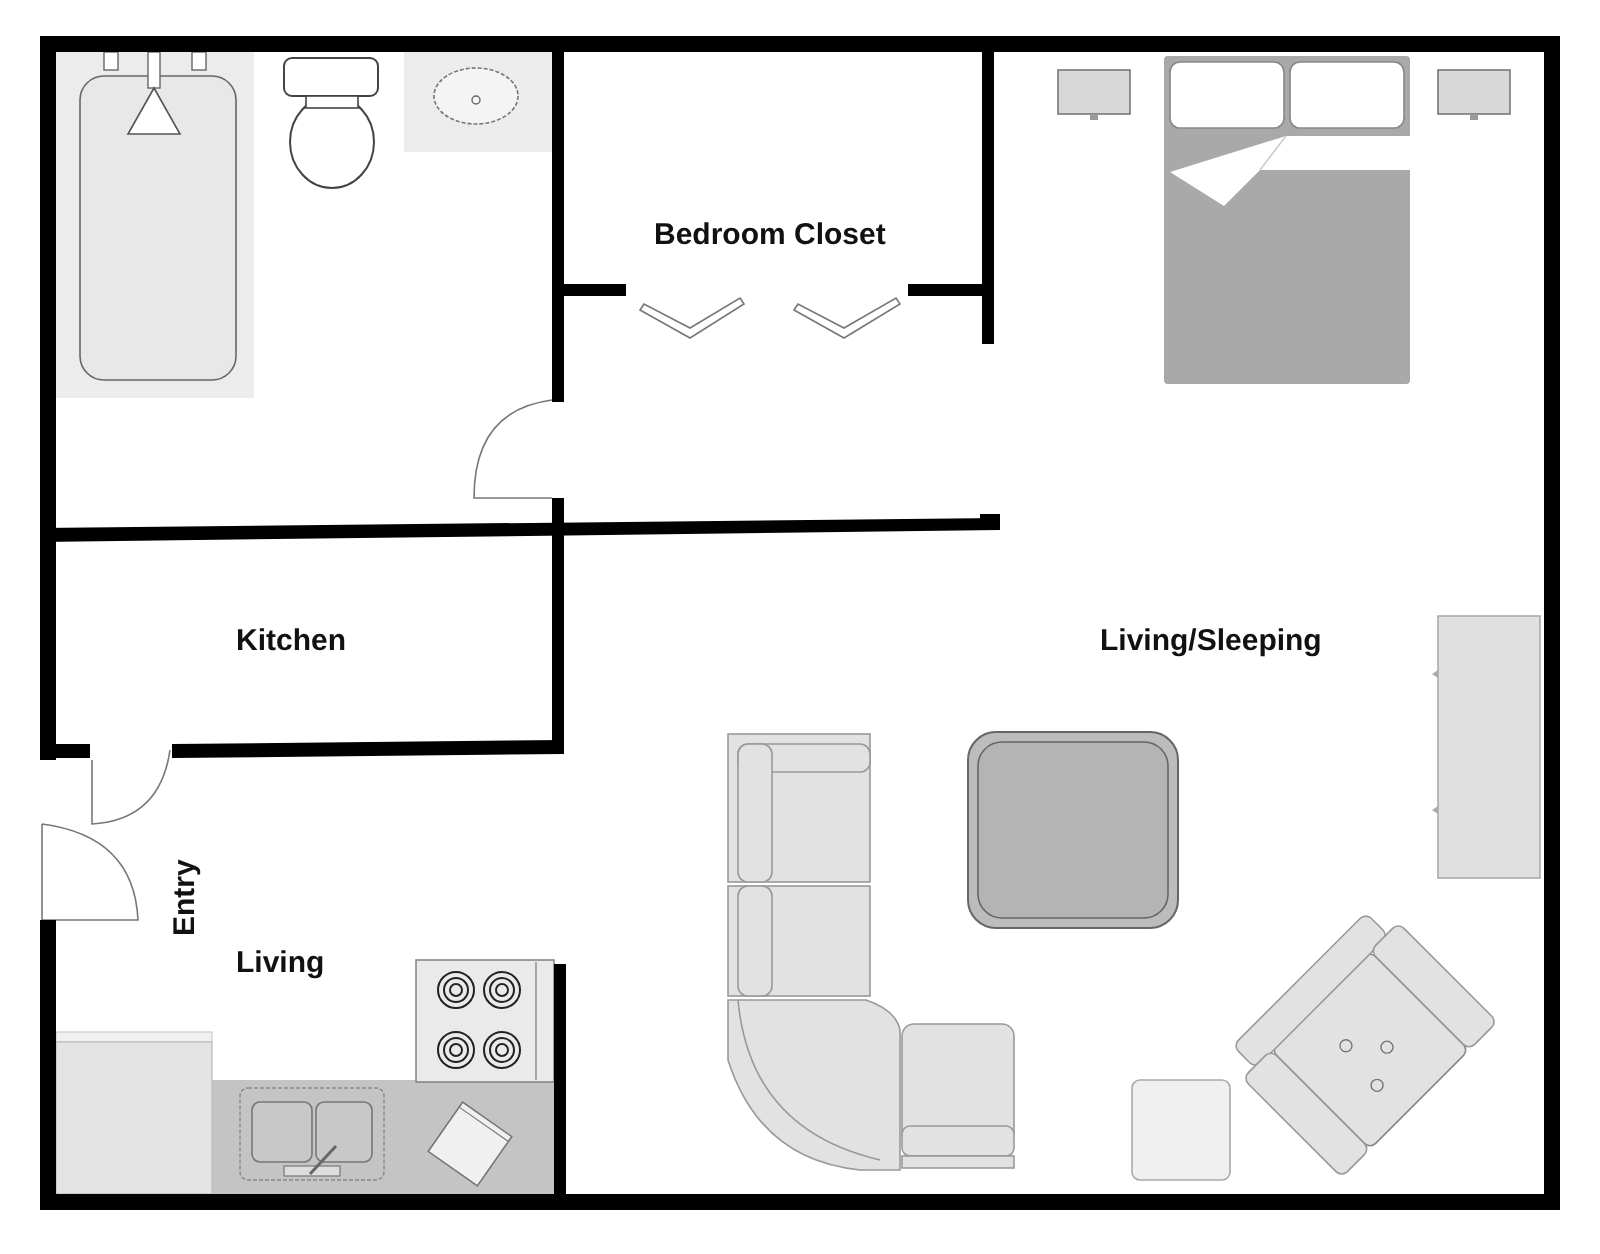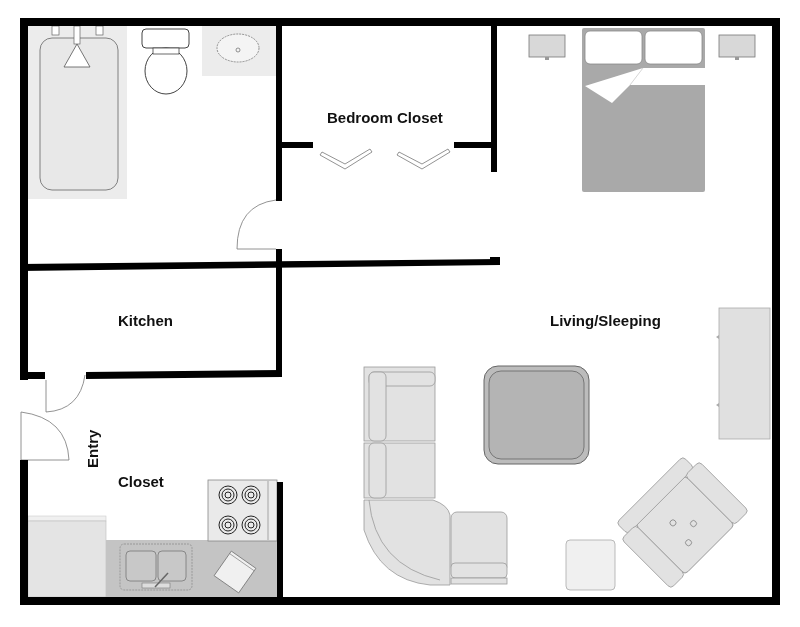--- a/index.html
+++ b/index.html
@@ -150,13 +150,13 @@
     <rect x="20" y="372" width="25" height="7"></rect>
     <polygon points="86,372 282,370 282,377 86,379"></polygon>
     <rect x="277" y="482" width="6" height="123"></rect>
   </g>
 </svg>
 
 <div class="label" style="left:327px; top:68px;margin-top:41px;">Bedroom Closet</div>
 <div class="label" style="left:118px; top:312px;">Kitchen</div>
 <div class="label" style="left:550px; top:312px;">Living/Sleeping</div>
 <div class="label vertical" style="left:84px; top:468px;">Entry</div>
-<div class="label" style="left:118px; top:473px;">Closet</div>
+<div class="label" style="left:118px; top:473px;">Living</div>
 
 </body></html>

